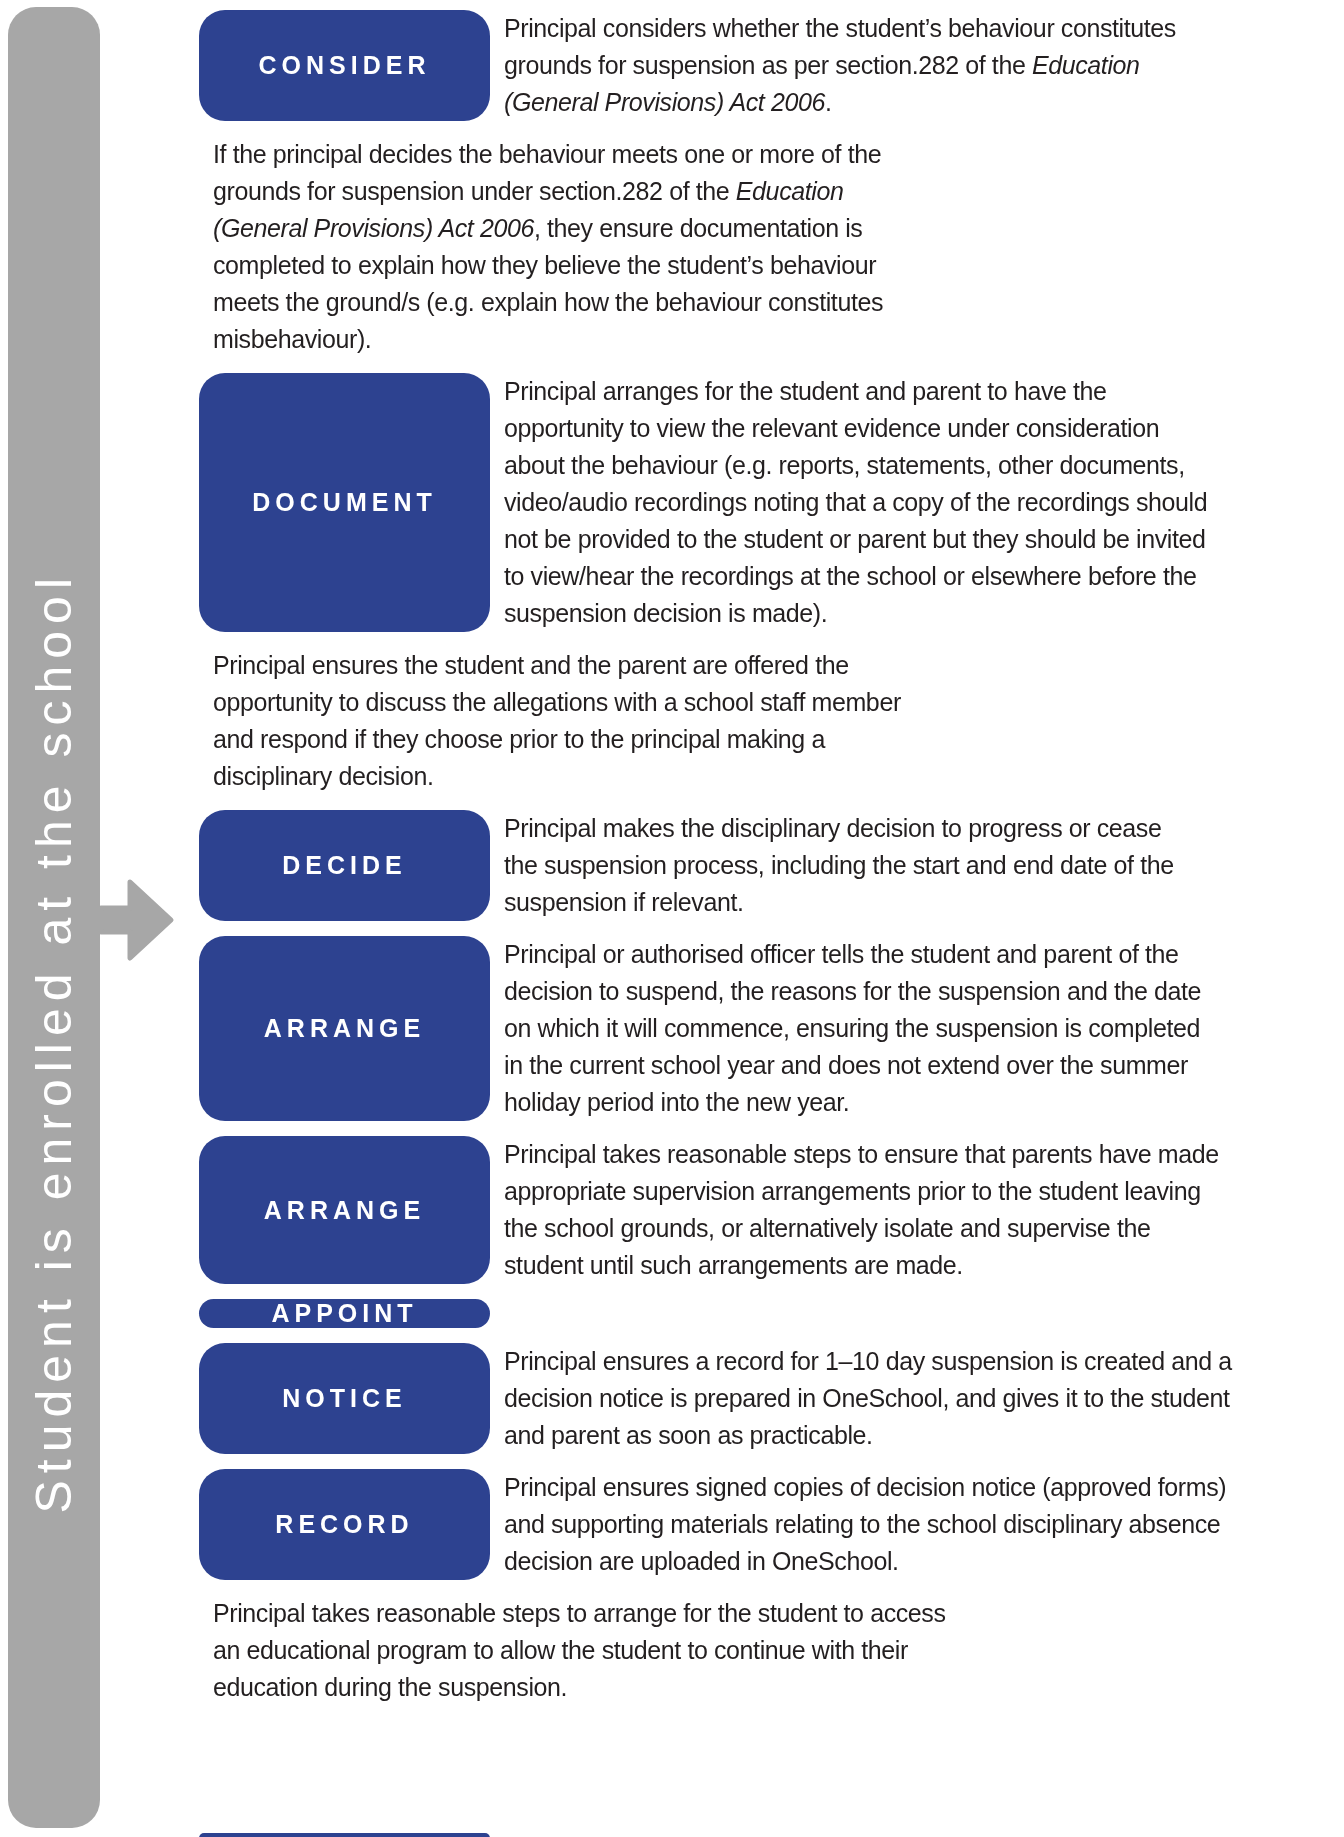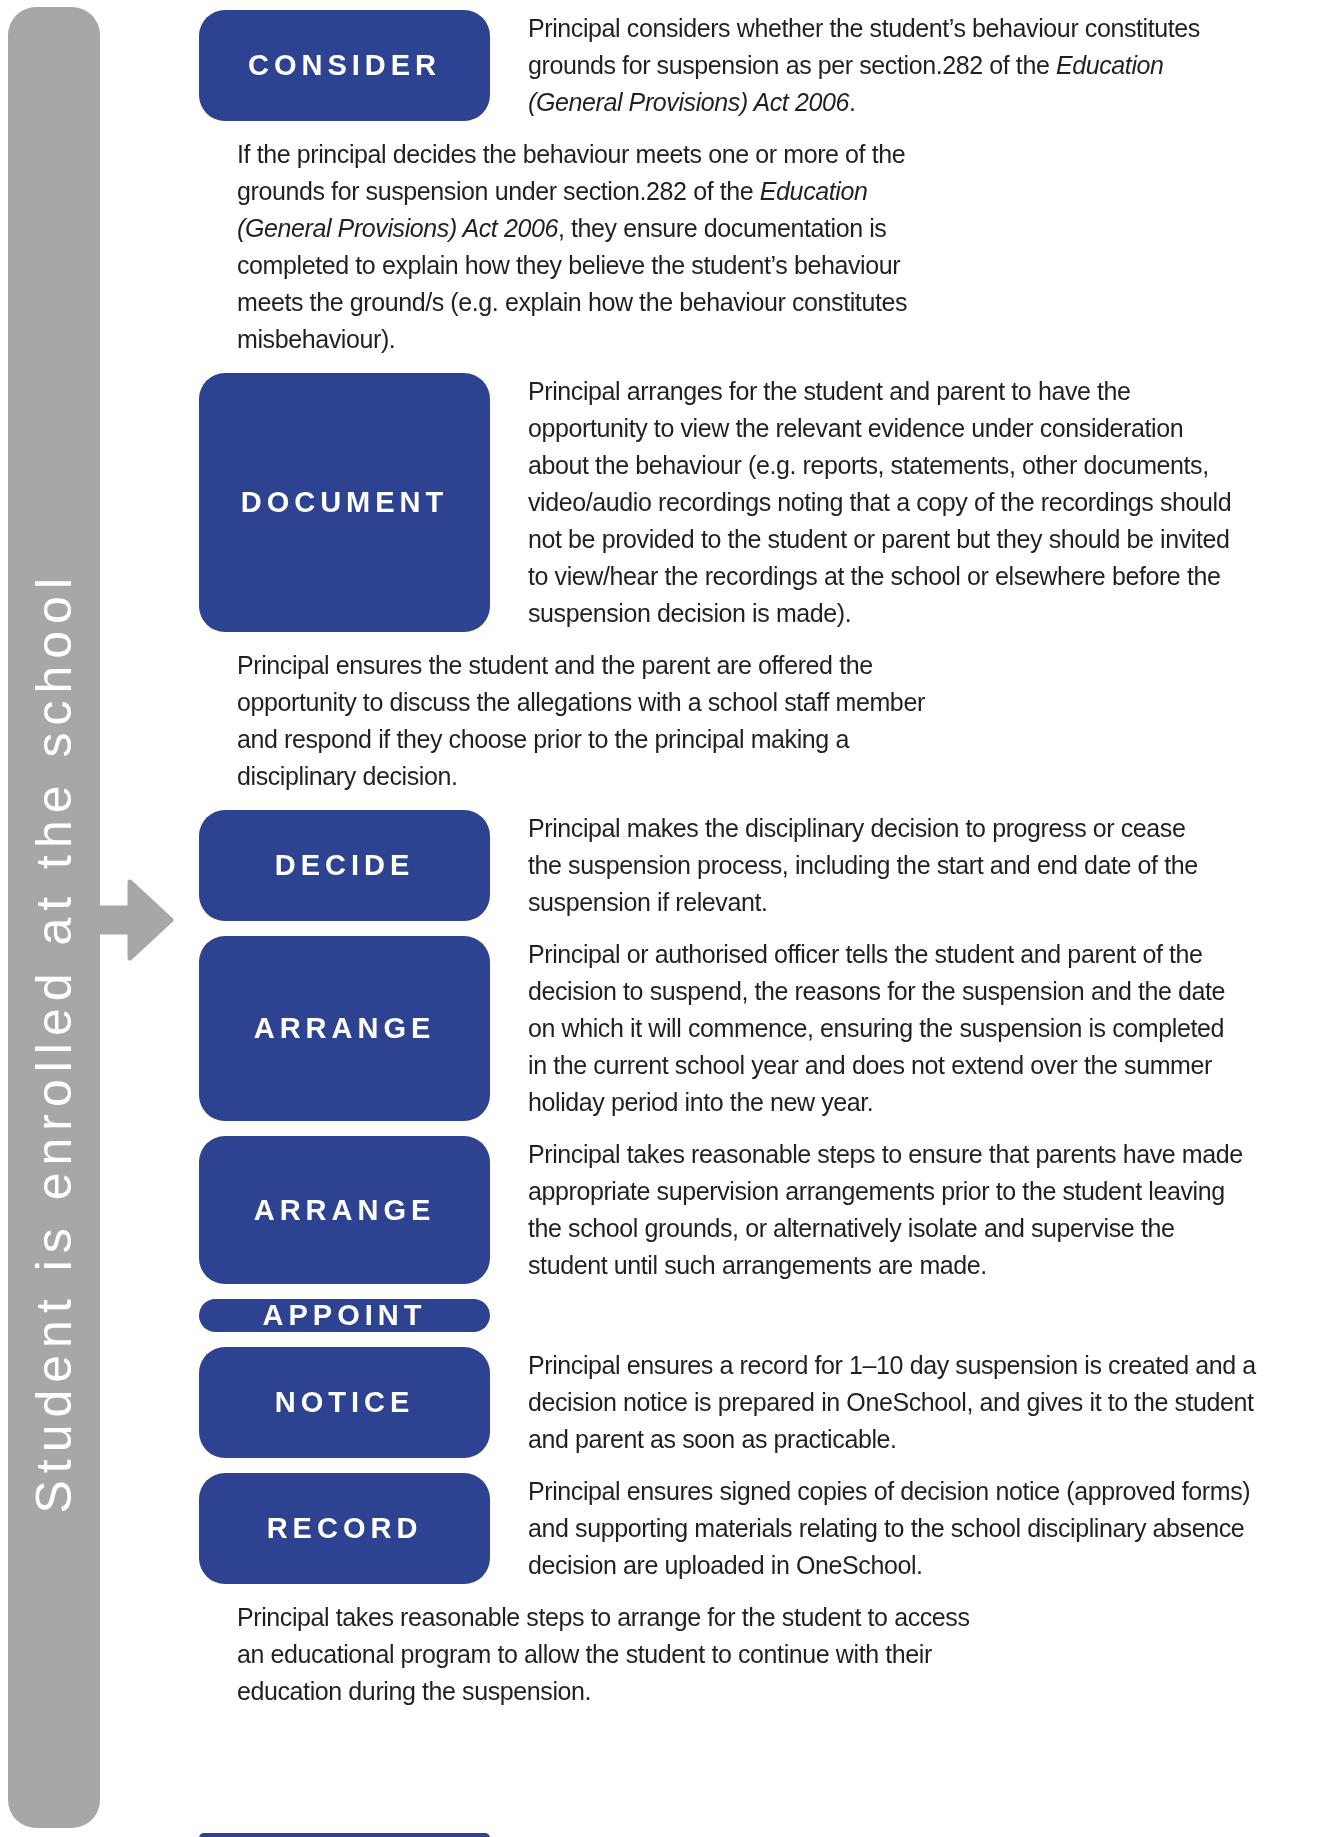--- a/index.html
+++ b/index.html
@@ -64,27 +64,27 @@
     width: 291px;
     background: #2D4290;
     border-radius: 26px;
     display: flex;
     align-items: center;
     justify-content: center;
   }
   .step-label {
     color: #ffffff;
     font-weight: bold;
-    font-size: 29px;
+    font-size: 25px;
     letter-spacing: 5px;
     text-align: center;
   }
   .step-description {
     flex: 1;
-    margin-left: 38px;
+    margin-left: 14px;
     font-size: 25px;
     line-height: 37px;
     letter-spacing: -0.4px;
     color: #231F20;
     white-space: pre-line;
   }
   .step-description .italic {
     font-style: italic;
   }
   

